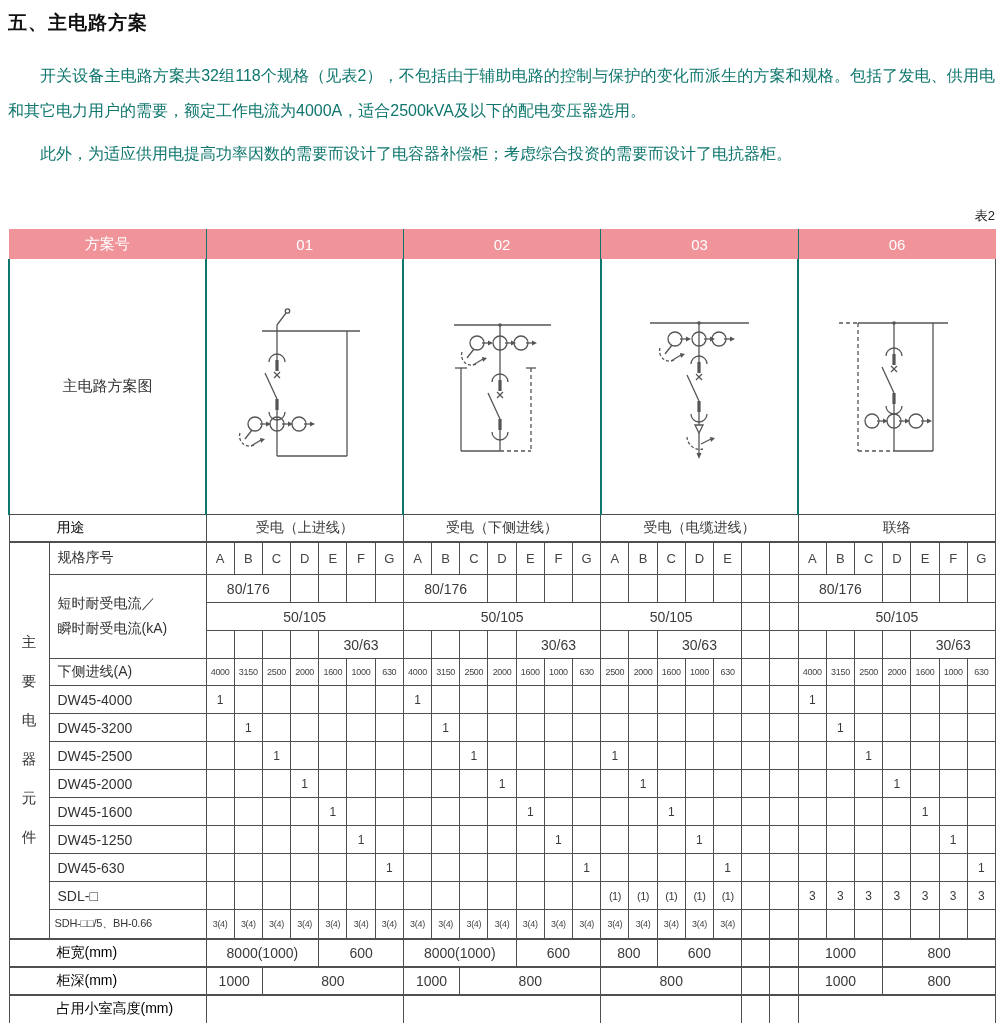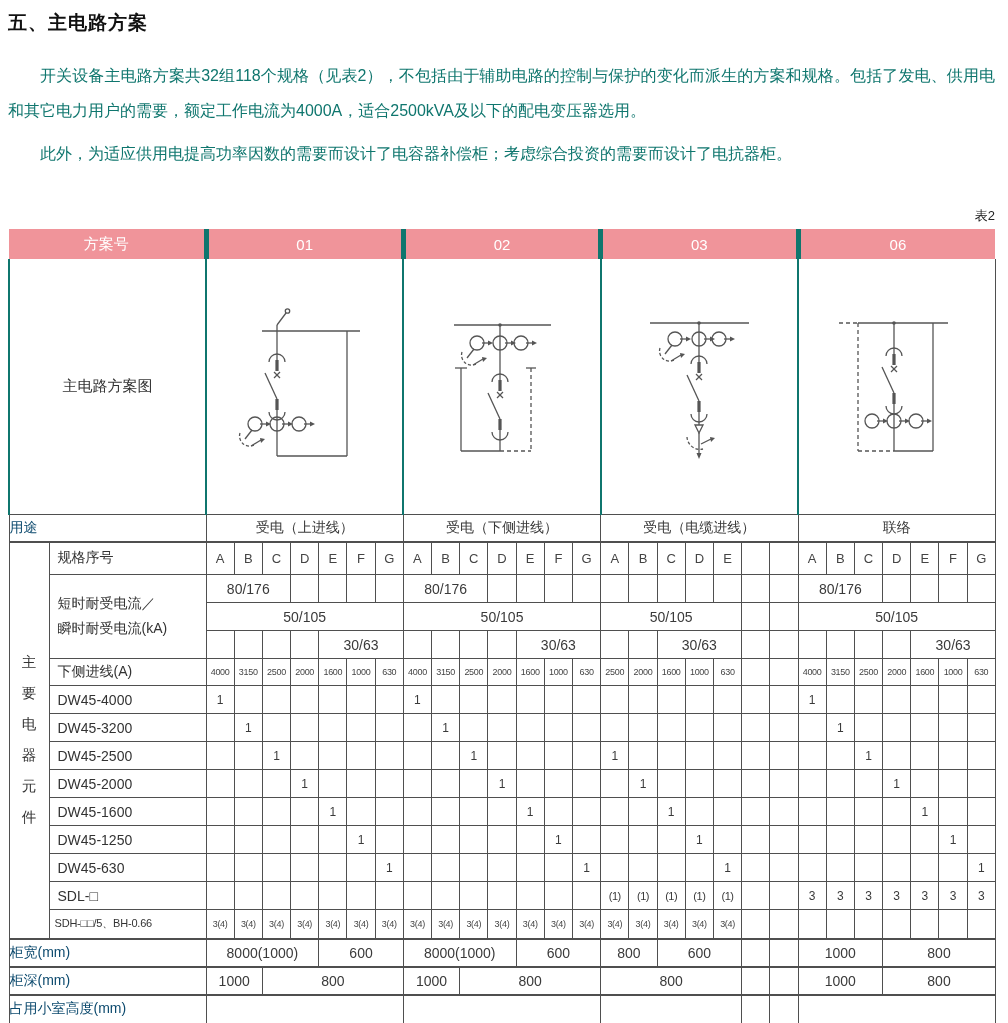--- a/index.html
+++ b/index.html
@@ -10,34 +10,34 @@
   .para.p2{margin-top:8px;}
   .tcap{text-align:right;font-size:13px;color:#222;margin:36px 0 4px 0;}
 
   table.main{border-collapse:collapse;table-layout:fixed;width:987px;}
   td{box-sizing:border-box;padding:0;font-size:14px;color:#3a3a3a;text-align:center;
      vertical-align:middle;overflow:hidden;}
   .bd{border:1px solid #4f4f4f;}
   tr.tb > td{border-bottom-width:2px;}
   .tbb{border-bottom-width:2px;}
   .hd{background:#F0949A;color:#fff;font-size:15px;border:none;font-weight:400;}
-  .sep{border-left:5px solid #0f766e;}
+  .sep{border-left:1px solid #0f766e;}
   .dcell{border:none;border-left:2px solid #0f766e;border-right:1px solid #4f4f4f;}
   .dlab{font-size:15px;color:#333;}
   .lbl{text-align:left;padding-left:8px;font-size:14px;color:#333;}
-  .lbl2{text-align:left;font-size:14px;color:#0c4a6e;border-radius:6px;}
+  .lbl2{text-align:left;padding-left:47px;font-size:14px;color:#000000;border-radius:6px;}
   .wl{vertical-align:top;padding-top:16px;}
   .wl div{line-height:25px;}
   .c{text-align:center;}
   .sm{font-size:13px;color:#444;}
   .one{font-size:12px;}
   .s11{font-size:11px;letter-spacing:-0.5px;}
   .xs{font-size:9px;letter-spacing:-0.3px;color:#444;padding:0 1px;}
   .xs2{font-size:11px;padding-left:5px;letter-spacing:-0.2px;}
-  .strip span{display:inline-block;width:15px;line-height:31px;font-size:14.5px;
+  .strip span{display:inline-block;width:15px;line-height:39px;font-size:14.5px;
               word-break:break-all;white-space:normal;color:#333;}
   svg{display:inline-block;}
 </style>
 </head>
 <body>
 
 <div class="doc">
   <div class="title">五、主电路方案</div>
   <p class="para">开关设备主电路方案共32组118个规格（见表2），不包括由于辅助电路的控制与保护的变化而派生的方案和规格。包括了发电、供用电和其它电力用户的需要，额定工作电流为4000A，适合2500kVA及以下的配电变压器选用。</p>
   <p class="para p2">此外，为适应供用电提高功率因数的需要而设计了电容器补偿柜；考虑综合投资的需要而设计了电抗器柜。</p>

